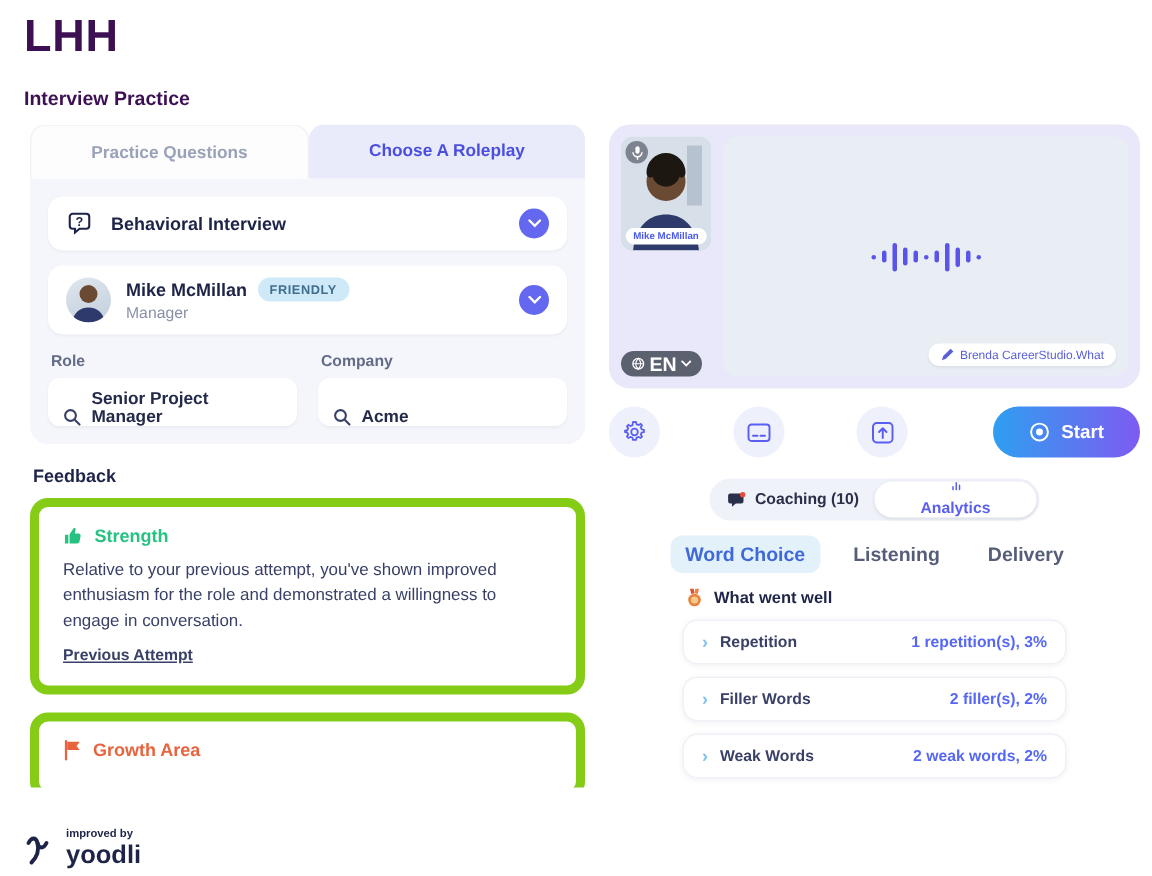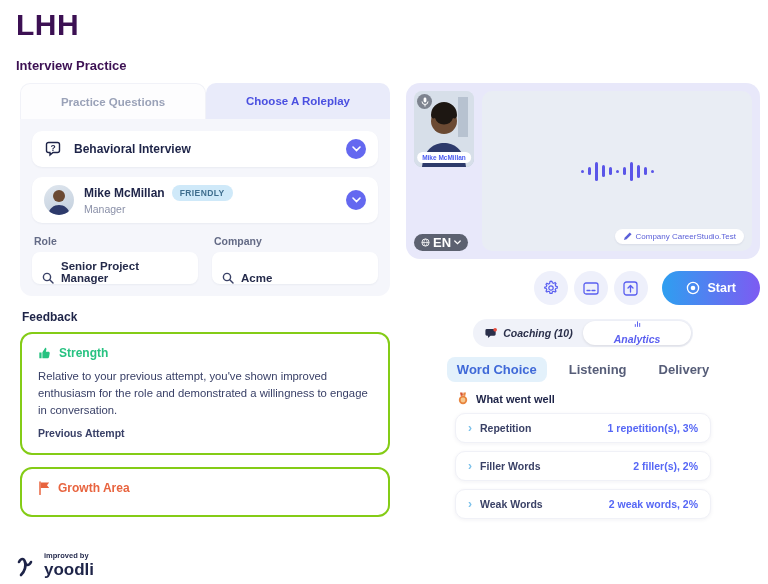--- a/index.html
+++ b/index.html
@@ -44,28 +44,28 @@
 
   .fields { display:flex; gap:14px; margin-top:2px; }
   .field { flex:1; }
   .field-label { font-size:10.5px; font-weight:600; color:#646b86; margin:2px 0 5px 2px; }
   .input { background:#fff; border-radius:8px; height:32px; display:flex; align-items:flex-end;
            padding:0 10px; gap:7px; font-size:11.5px; font-weight:bold; color:#242a4a;
            box-shadow:0 1px 2px rgba(20,30,80,.05); }
 
   
   .feedback-title { font-size:12px; font-weight:bold; color:#1e2448; margin:14px 0 8px 2px; }
-  .card { background:#fff; border:2px solid #84cc16; border-radius:12px; margin-bottom:12px; overflow:hidden; }
+  .card { background:#fff; border:6px solid #84cc16; border-radius:12px; margin-bottom:12px; overflow:hidden; }
   .card-body { padding:12px 16px 12px; }
   .card-head { display:flex; gap:7px; align-items:center; font-size:12px; font-weight:bold; margin-bottom:8px; }
   .head-strength { color:#27c281; }
   .head-growth { color:#e8643f; }
   .card-text { font-size:11.3px; color:#394067; line-height:1.5; }
   .prev-link { display:inline-block; margin-top:8px; font-size:10.5px; font-weight:bold;
-               color:#394067; cursor:pointer; }
+               color:#394067; text-decoration:underline; cursor:pointer; }
   .see-more-bar { background:#edf4fb; padding:8px; display:flex; align-items:center; justify-content:center;
                   gap:6px; font-size:11px; font-weight:600; color:#4a6ef0; cursor:pointer; }
 
   
   .video-wrap { background:#e8e8fa; border-radius:14px; padding:8px; height:176px; display:flex; position:relative; }
   .video-left { width:64px; position:relative; flex:none; }
   .thumb { width:60px; height:76px; border-radius:8px; overflow:hidden; position:relative;
            background:linear-gradient(160deg,#e8edf2 0%,#cdd8e4 60%,#b9c7d6 100%); }
   .mic-badge { position:absolute; top:3px; left:3px; width:15px; height:15px; border-radius:50%;
                background:rgba(95,100,112,.75); display:flex; align-items:center; justify-content:center; z-index:3; }
@@ -77,30 +77,30 @@
                font-size:13px; font-weight:bold; cursor:pointer; }
   .video-main { flex:1; background:#e9edf4; border-radius:10px; margin-left:4px; position:relative;
                 display:flex; align-items:center; justify-content:center; }
   .waveform { display:flex; align-items:center; gap:4px; }
   .waveform span { width:3px; border-radius:2px; background:#5a55e8; display:block; }
   .watermark { position:absolute; bottom:7px; right:8px; background:#fff; border-radius:9px;
                padding:3px 8px; font-size:8px; color:#5a5fd8; display:flex; gap:4px; align-items:center;
                box-shadow:0 1px 2px rgba(20,30,80,.08); }
 
   
-  .controls { display:flex; justify-content:flex-end; align-items:center; gap:6px; margin-top:12px; }
+  .controls { display:flex; justify-content:space-between; align-items:center; gap:6px; margin-top:12px; }
   .ctrl-btn { width:34px; height:34px; border-radius:50%; background:#eef0fb; border:none; cursor:pointer;
               display:flex; align-items:center; justify-content:center; }
   .start-btn { height:34px; padding:0 24px; border-radius:18px; border:none; cursor:pointer;
                background:linear-gradient(90deg,#2e9ff0,#7d5bf2); color:#fff; font-weight:bold;
                font-size:12.5px; display:flex; align-items:center; gap:8px; margin-left:8px;
                font-family:"Liberation Sans", sans-serif; }
 
   
-  .segment { margin:14px auto 0; width:220px; background:#f0f2f9; border-radius:14px; display:flex; padding:2px;font-style:italic; }
+  .segment { margin:14px auto 0; width:220px; background:#f0f2f9; border-radius:14px; display:flex; padding:2px; }
   .seg { flex:1; height:24px; display:flex; align-items:center; justify-content:center; gap:6px;
          font-size:10.5px; font-weight:600; color:#2a2f4a; border-radius:12px; cursor:pointer; }
   .seg.active { background:#fff; color:#5a5ff0; box-shadow:0 1px 3px rgba(0,0,0,.10); font-weight:bold;flex-direction:column; }
 
   .subtabs { display:flex; justify-content:center; align-items:center; gap:12px; margin-top:10px; }
   .subtab { font-size:13px; font-weight:600; color:#565d78; padding:5px 10px; cursor:pointer; }
   .subtab.active { background:#e3f1fb; color:#3f69d8; border-radius:8px; font-weight:bold; }
 
   
   .analytics { width:256px; margin:6px auto 0; }
@@ -280,21 +280,21 @@
             <span style="height:8px"></span>
             <span style="height:19px"></span>
             <span style="height:13px"></span>
             <span style="height:8px"></span>
             <span style="height:3px"></span>
         </div>
         <div class="watermark">
           <svg width="9" height="9" viewBox="0 0 10 10">
               <path d="M1 9l1-3 5.5-5.5 2 2L4 8z" fill="#5a5fd8"></path>
             </svg>
-          <span>Company CareerStudio.Test</span>
+          <span>Brenda CareerStudio.What</span>
         </div>
       </div>
     </div>
 
     <div class="controls">
       <button class="ctrl-btn">
         <svg width="16" height="16" viewBox="0 0 16 16">
             <path d="M8 1.2l1 .2.4 1.5 1.3.5 1.4-.8.9 1-.8 1.3.6 1.3 1.5.4v1.4l-1.5.4-.6 1.3.8 1.4-.9.9-1.4-.7-1.3.5-.4 1.5H7l-.4-1.5-1.3-.5-1.4.7-.9-.9.8-1.4-.6-1.3-1.5-.4V7.2l1.5-.4.6-1.3-.8-1.3.9-1 1.4.8 1.3-.5L7 1.4z" fill="none" stroke="#5a5ff0" stroke-width="1.2"></path>
             <circle cx="8" cy="8" r="2.2" fill="none" stroke="#5a5ff0" stroke-width="1.2"></circle>
           </svg>

